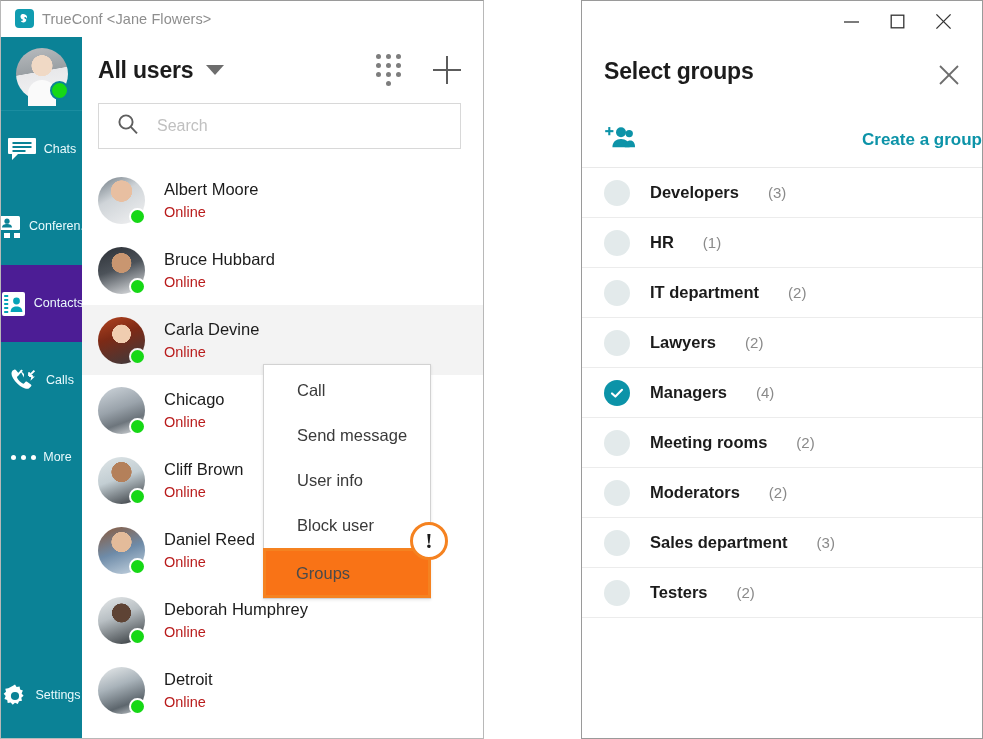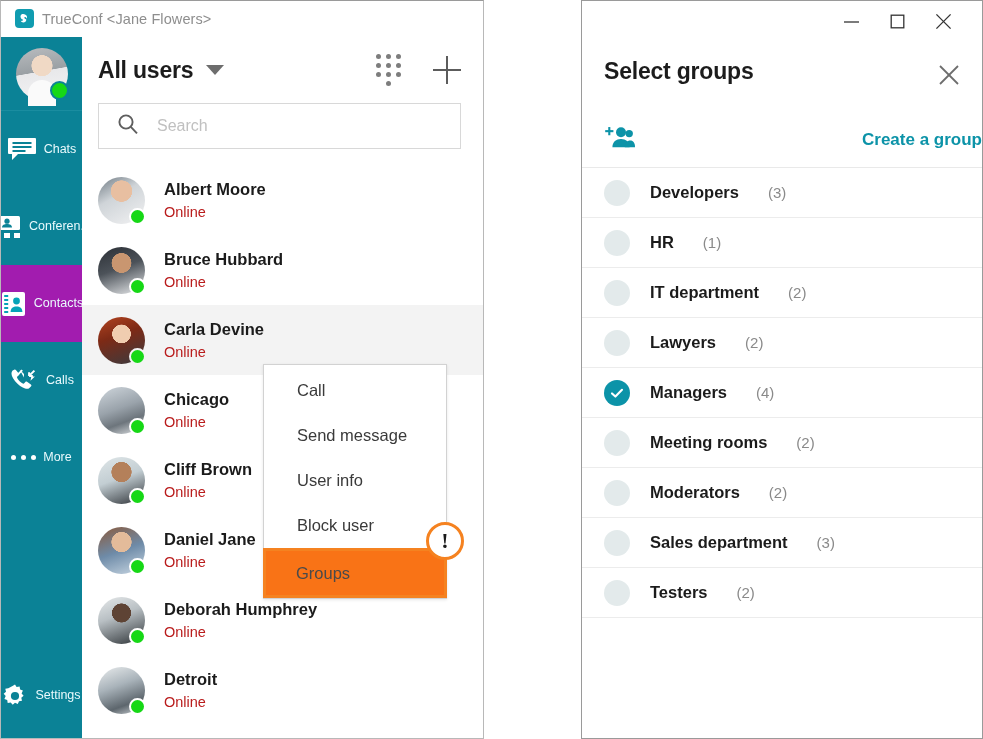--- a/index.html
+++ b/index.html
@@ -55,21 +55,21 @@
   }
   .pres {
     position:absolute; right:-1px; bottom:0px; width:19px; height:19px;
     border-radius:50%; background:#16d816; border:2px solid #0b8296; z-index:3;
   }
   .nav-item {
     width:81px; height:77px; display:flex; 
     align-items:center; justify-content:center; gap:7px; cursor:pointer;
     color:#eafafd;
   }
-  .nav-item.active { background:#a21caf; }
+  .nav-item.active { background:#4c1d95; }
   .nav-label { font-size:12.5px; line-height:1; }
   .nav-icon { height:27px; display:flex; align-items:center; justify-content:center; }
   .nav-spacer { flex:1; }
   .nav-item.settings { margin-bottom:6px; }
   .dots3 { display:flex; gap:5px; align-items:center; height:27px;}
   .dots3 i { width:5px; height:5px; border-radius:50%; background:#fff; display:block;}
 
   
   .main {
     position:absolute; left:81px; top:36px; right:0; bottom:0;
@@ -118,26 +118,26 @@
   .c-avatar {
     width:47px;height:47px;border-radius:50%;position:relative;flex:none;overflow:visible;
   }
   .c-avatar .ph { position:absolute; inset:0; border-radius:50%; overflow:hidden; }
   .c-pres {
     position:absolute;right:-1px;bottom:-1px;width:17px;height:17px;border-radius:50%;
     background:#16d816;border:2px solid #fff; z-index:4;
   }
   .contact-row.selected .c-pres { border-color:#f3f3f3; }
   .c-info { display:flex; flex-direction:column; gap:5px; }
-  .c-name { font-size:16.5px; font-weight:bold; color:#1b1b1b; }
+  .c-name { font-size:16.5px; font-weight:normal; color:#1b1b1b; }
   .c-status { font-size:14.5px; color:#b91c1c; }
 
   
   .ctx-menu {
-    position:absolute; left:181px; top:327px; width:184px;
+    position:absolute; left:181px; top:327px; width:168px;
     background:#fff; border:1px solid #d2d2d2;
     box-shadow:0 1px 3px rgba(0,0,0,.10);
     z-index:30; padding-top:3px;
   }
   .ctx-item {
     height:45px; display:flex; align-items:center; padding-left:33px;
     font-size:16.5px; color:#3a3a3a; cursor:pointer;
   }
   .ctx-item.highlight {
     background:#f97316; border:3px solid #f58220; color:#4a4a4a;
@@ -381,21 +381,21 @@
             <span class="c-status">Online</span>
           </span>
         </div>
 
         <div class="contact-row">
           <span class="c-avatar">
             <span class="ph" style="background:radial-gradient(circle at 50% 32%,#e3bb9a 0 25%,transparent 26%),linear-gradient(160deg,#8a5a3c 0%,#6e8ba8 50%,#c8d6e2 100%)"></span>
             <span class="c-pres"></span>
           </span>
           <span class="c-info">
-            <span class="c-name">Daniel Jane</span>
+            <span class="c-name">Daniel Reed</span>
             <span class="c-status">Online</span>
           </span>
         </div>
 
         <div class="contact-row">
           <span class="c-avatar">
             <span class="ph" style="background:radial-gradient(circle at 50% 34%,#5e4334 0 24%,transparent 25%),linear-gradient(160deg,#e6e9ea 0%,#b9c0c4 40%,#2e3337 100%)"></span>
             <span class="c-pres"></span>
           </span>
           <span class="c-info">

